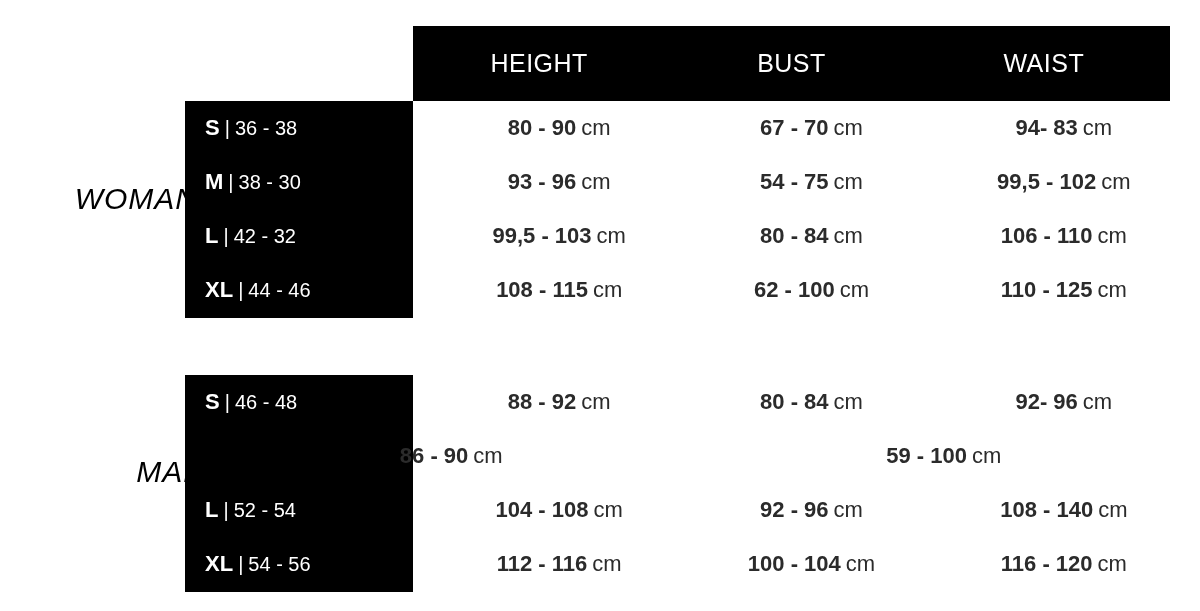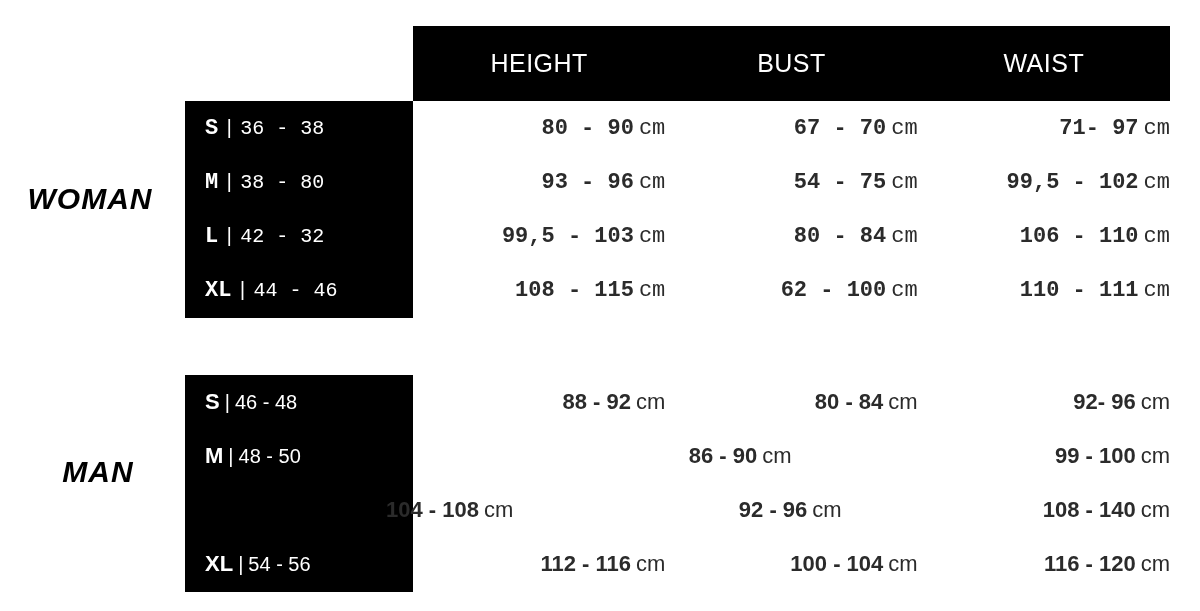--- a/index.html
+++ b/index.html
@@ -56,37 +56,38 @@
     width: 228px;
     background: #000000;
   }
   .size-block.woman { top: 101px; height: 217px; }
   .size-block.man   { top: 375px; height: 217px; }
 
   
   .group-label {
     position: absolute;
     width: 180px;
-    text-align: center;
+    text-align: right;
     font-size: 30px;
-    font-weight: bold;
+    font-weight: normal;
     font-style: italic;
     letter-spacing: 1px;
     color: #000000;
+    padding-left: 18px;
   }
   .group-label.woman { left: 0px; top: 182px; }
   .group-label.man   { left: 8px; top: 455px; }
 
   
   .rows {
     position: absolute;
     left: 185px;
     width: 985px;
   }
-  .rows.woman { top: 101px; font-family: Liberation Mono, monospace; }
+  .rows.woman { top: 101px; }
   .rows.man   { top: 375px; }
 
   .row {
     display: flex;
     align-items: center;
     height: 54px;
   }
 
   .size-cell {
     width: 228px;
@@ -105,21 +106,21 @@
     padding: 0 5px;
     font-size: 20px;
   }
   .size-cell .num {
     font-weight: normal;
     font-size: 20px;
   }
 
   .meas-cell {
     flex: 1 1 0;
-    text-align: right;
+    text-align: center;
     font-size: 22px;
     color: #2b2b2b;
     white-space: nowrap;
     padding-left: 40px;
   }
   .meas-cell .val {
     font-weight: bold;
   }
   .meas-cell .unit {
     font-weight: normal;
@@ -147,27 +148,27 @@
       <div class="size-cell">
         <span class="sz">S</span><span class="sep">|</span><span class="num">36 - 38</span>
       </div>
       <div class="meas-cell">
         <span class="val">80 - 90</span><span class="unit">cm</span>
       </div>
       <div class="meas-cell">
         <span class="val">67 - 70</span><span class="unit">cm</span>
       </div>
       <div class="meas-cell">
-        <span class="val">71- 97</span><span class="unit">cm</span>
-      </div>
-    </div>
-
-    <div class="row">
-      <div class="size-cell">
-        <span class="sz">M</span><span class="sep">|</span><span class="num">38 - 80</span>
+        <span class="val">94- 83</span><span class="unit">cm</span>
+      </div>
+    </div>
+
+    <div class="row">
+      <div class="size-cell">
+        <span class="sz">M</span><span class="sep">|</span><span class="num">38 - 30</span>
       </div>
       <div class="meas-cell">
         <span class="val">93 - 96</span><span class="unit">cm</span>
       </div>
       <div class="meas-cell">
         <span class="val">54 - 75</span><span class="unit">cm</span>
       </div>
       <div class="meas-cell">
         <span class="val">99,5 - 102</span><span class="unit">cm</span>
       </div>
@@ -192,21 +193,21 @@
       <div class="size-cell">
         <span class="sz">XL</span><span class="sep">|</span><span class="num">44 - 46</span>
       </div>
       <div class="meas-cell">
         <span class="val">108 - 115</span><span class="unit">cm</span>
       </div>
       <div class="meas-cell">
         <span class="val">62 - 100</span><span class="unit">cm</span>
       </div>
       <div class="meas-cell">
-        <span class="val">110 - 111</span><span class="unit">cm</span>
+        <span class="val">110 - 125</span><span class="unit">cm</span>
       </div>
     </div>
 
   </div>
 
   <div class="size-block man"></div>
   <div class="group-label man">MAN</div>
 
   <div class="rows man">
 
@@ -219,32 +220,32 @@
       </div>
       <div class="meas-cell">
         <span class="val">80 - 84</span><span class="unit">cm</span>
       </div>
       <div class="meas-cell">
         <span class="val">92- 96</span><span class="unit">cm</span>
       </div>
     </div>
 
     <div class="row">
-      <div class="size-cell">
-        <span class="sz">M</span><span class="sep">|</span><span class="num">48 - 50</span>
-      </div>
       <div class="meas-cell">
         <span class="val">86 - 90</span><span class="unit">cm</span>
       </div>
       <div class="meas-cell">
-        <span class="val">99 - 100</span><span class="unit">cm</span>
-      </div>
-    </div>
-
-    <div class="row">
+        <span class="val">59 - 100</span><span class="unit">cm</span>
+      </div>
+    </div>
+
+    <div class="row">
+      <div class="size-cell">
+        <span class="sz">L</span><span class="sep">|</span><span class="num">52 - 54</span>
+      </div>
       <div class="meas-cell">
         <span class="val">104 - 108</span><span class="unit">cm</span>
       </div>
       <div class="meas-cell">
         <span class="val">92 - 96</span><span class="unit">cm</span>
       </div>
       <div class="meas-cell">
         <span class="val">108 - 140</span><span class="unit">cm</span>
       </div>
     </div>

